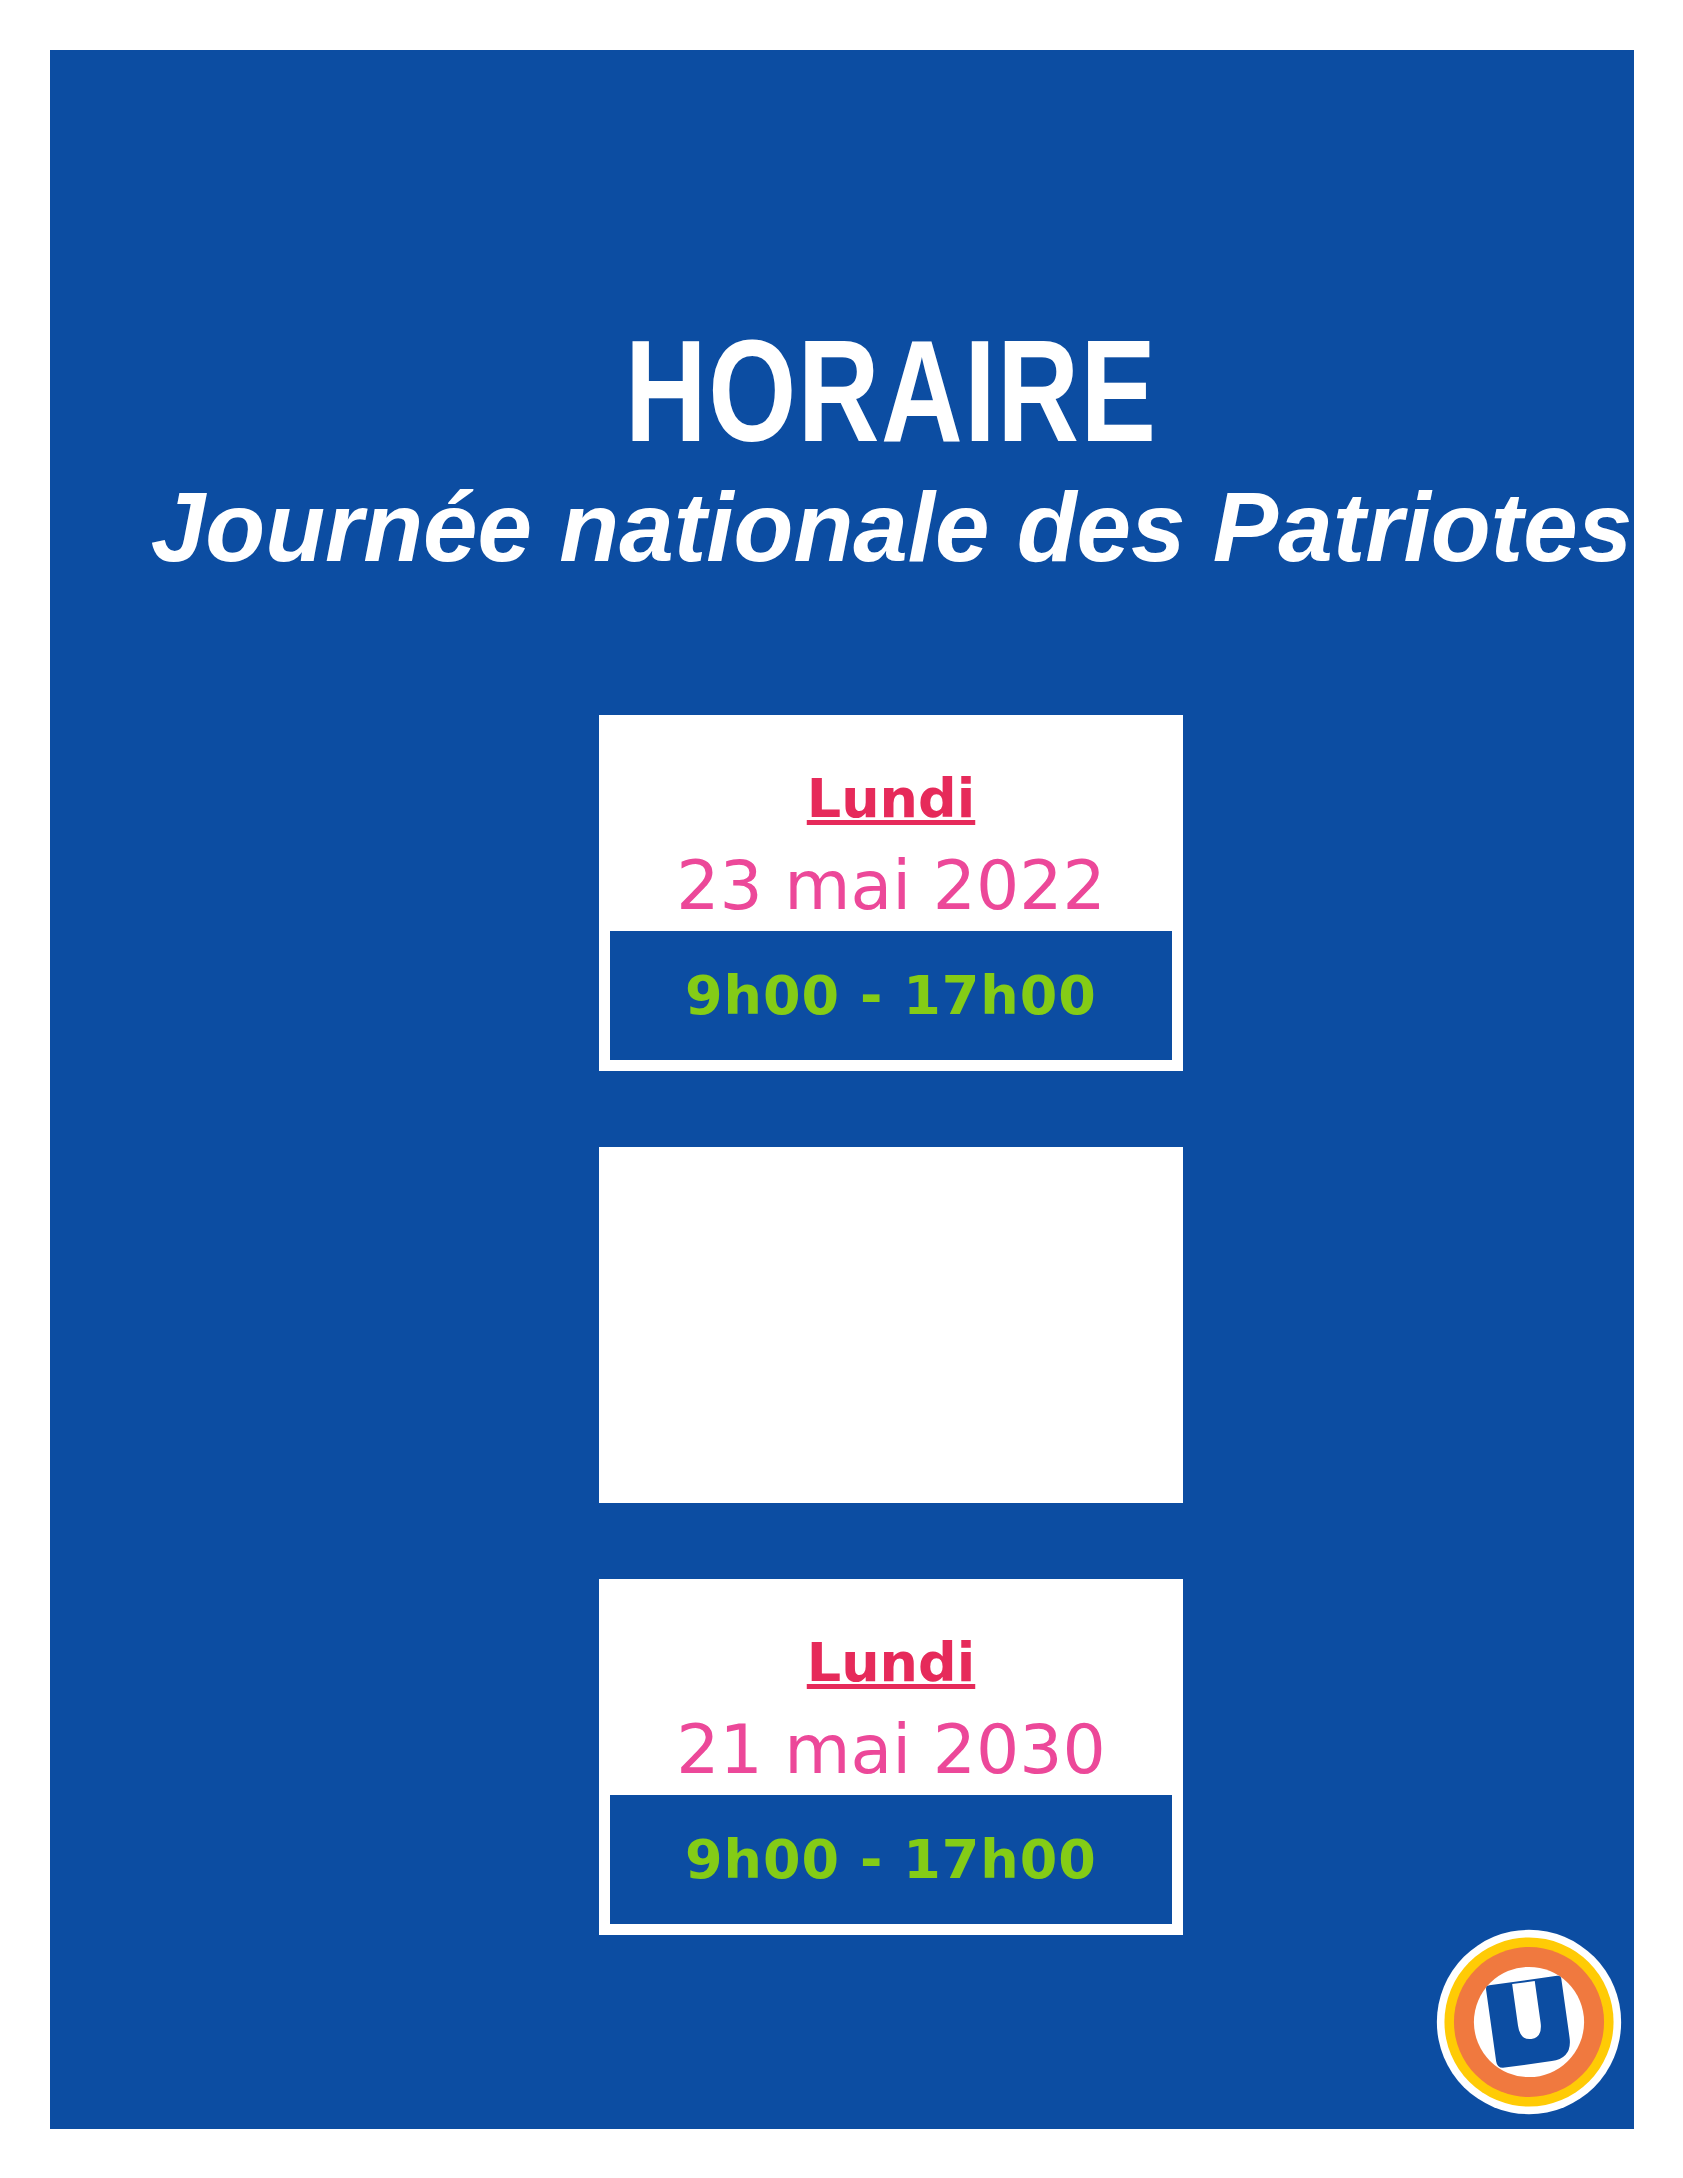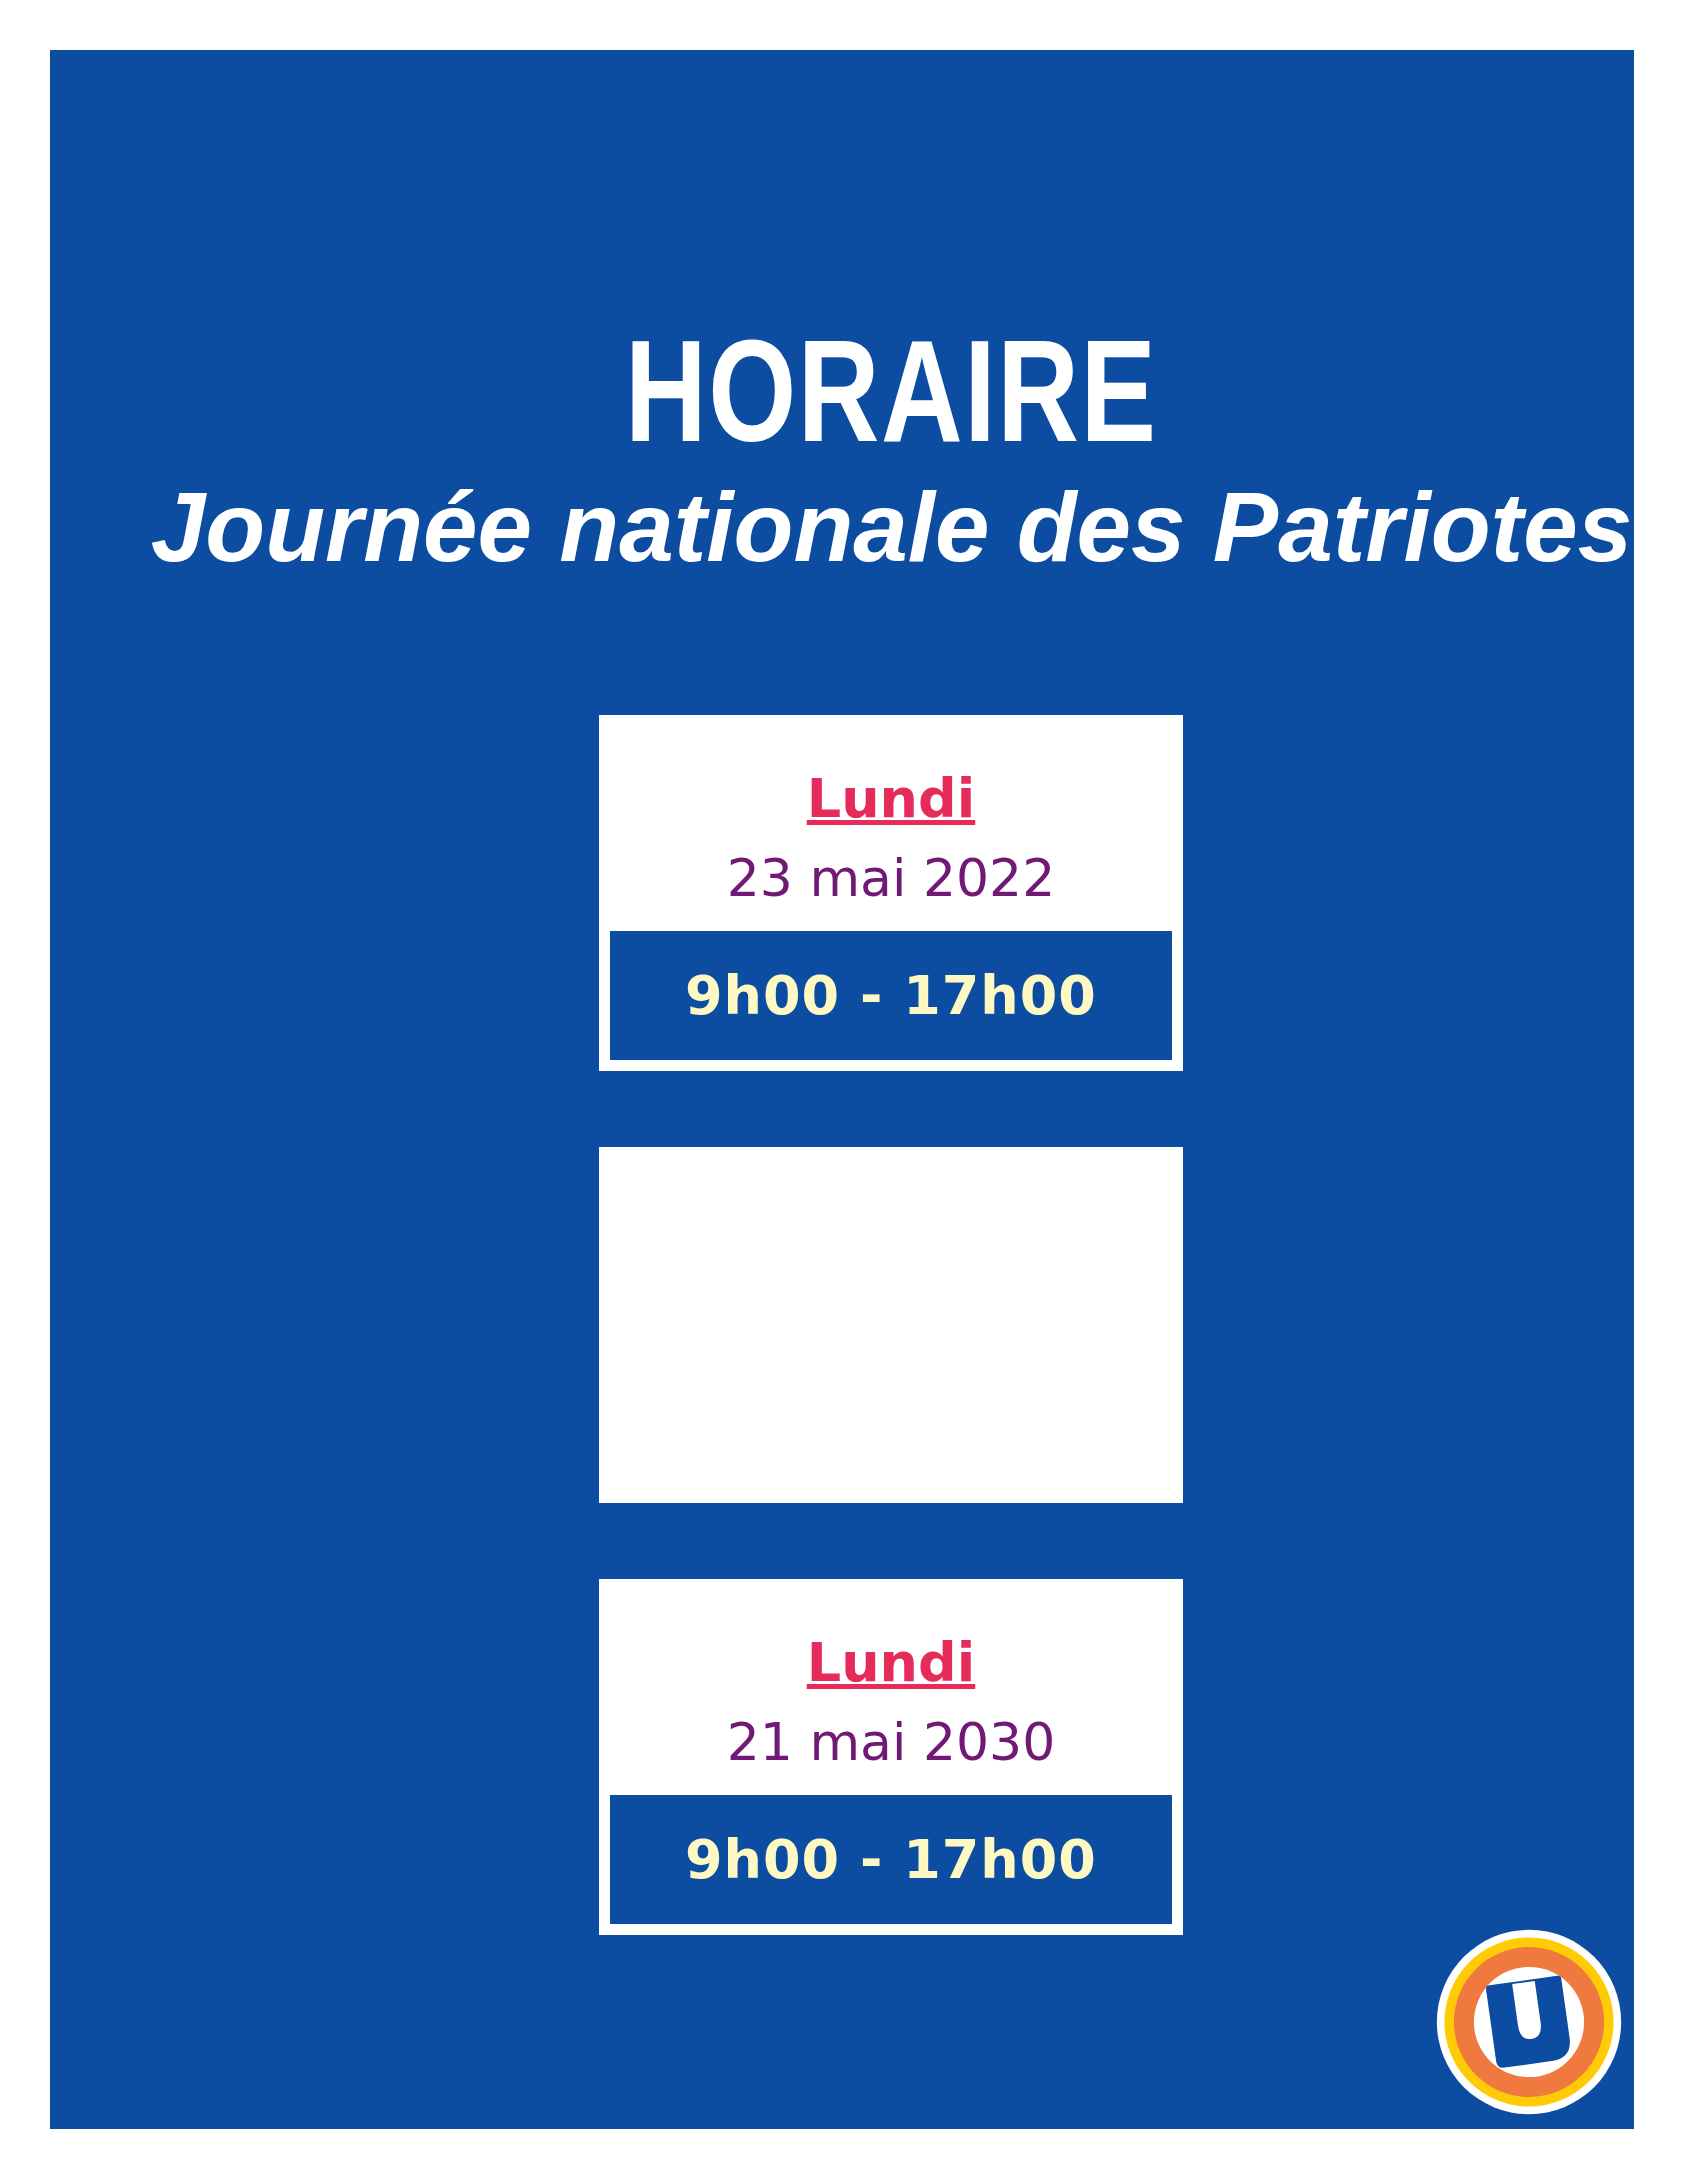--- a/index.html
+++ b/index.html
@@ -26,28 +26,28 @@
     position:absolute; left:549px; top:665px; width:584px;
     display:flex; flex-direction:column; gap:76px;
   }
   .card { position:relative; height:356px; background:#ffffff; }
   .card-day {
     margin:0; padding-top:57px; text-align:center;
     font-weight:bold; font-size:54px; line-height:1; color:#E62A5A;text-decoration:underline;
   }
   .card-date {
     margin:0; margin-top:26px; text-align:center;
-    font-weight:normal; font-size:52px; line-height:1; color:#701a75;
+    font-weight:normal; font-size:68px; line-height:1; color:#ec4899;
   }
   .hours-bar {
     position:absolute; left:11px; right:11px; bottom:11px; height:129px;
     background:#0C4DA2; display:flex; align-items:center; justify-content:center;
   }
   .hours-text {
-    color:#fef9c3; font-weight:bold; font-size:54px; line-height:1; letter-spacing:1px;
+    color:#84cc16; font-weight:bold; font-size:54px; line-height:1; letter-spacing:1px;
   }
   .logo { position:absolute; left:1384px; top:1877px; width:190px; height:190px; }
 </style>
 </head>
 <body>
 
 <div class="page">
   <div class="panel">
 
     <div class="title">

